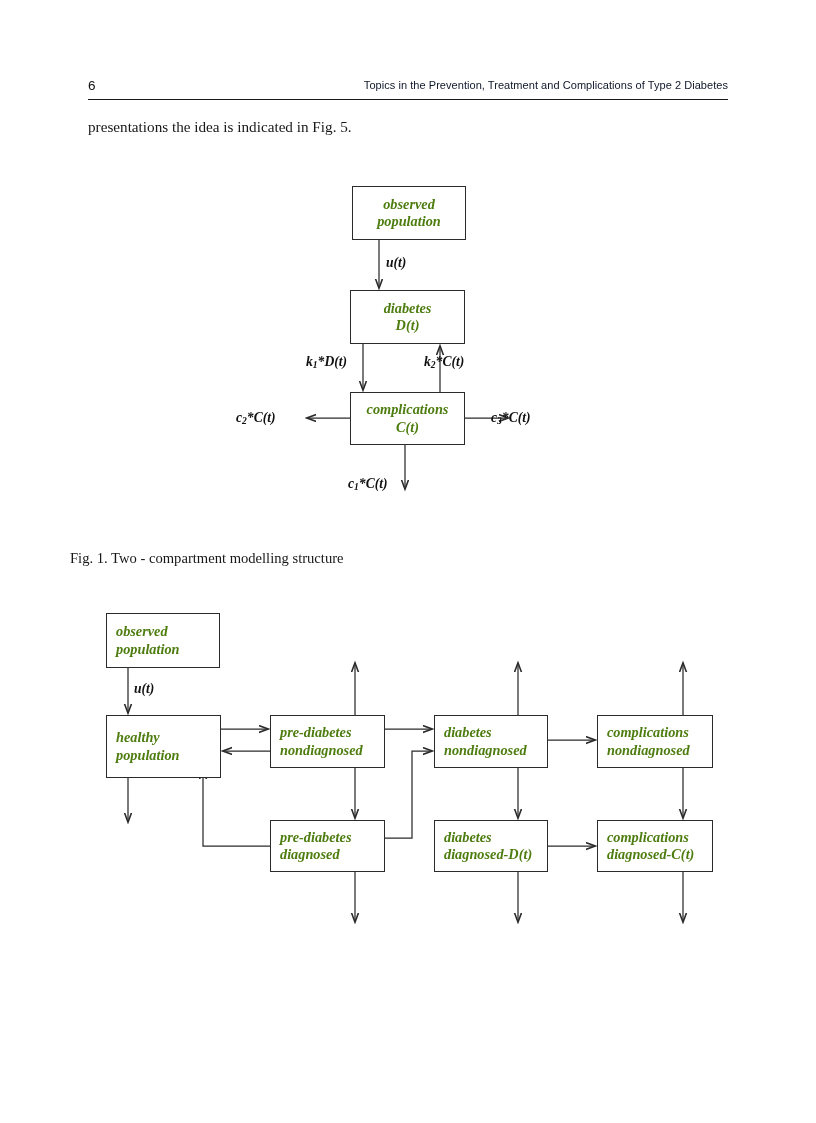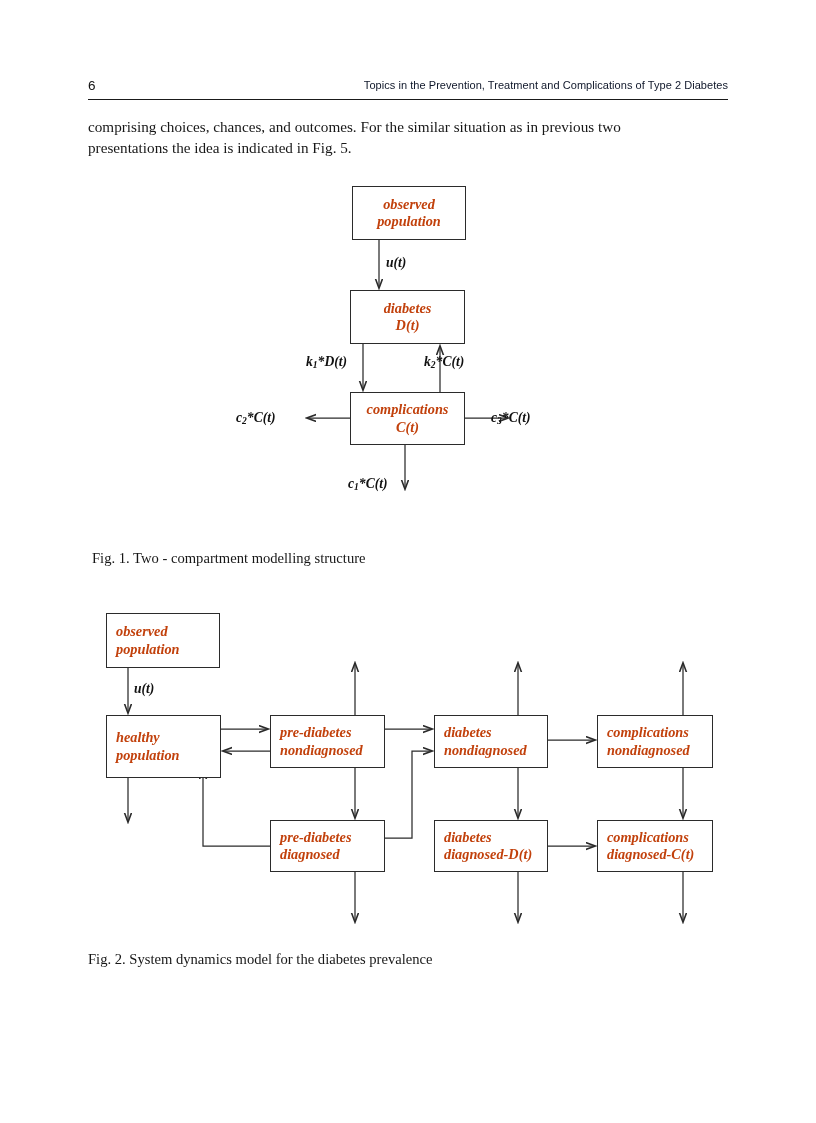--- a/index.html
+++ b/index.html
@@ -73,21 +73,21 @@
     text-align: left;
   }
 
   
   .caption {
     position: absolute;
     font-size: 14.6px;
     color: #171717;
     white-space: nowrap;
   }
-  #caption-fig1 { left: 92px; top: 550px; }
+  #caption-fig1 { left: 70px; top: 550px; }
   #caption-fig2 { left: 88px; top: 951px; }
 
   
   .figure {
     position: absolute;
   }
   .node {
     position: absolute;
     box-sizing: border-box;
     border: 1.3px solid #2b2b2b;
@@ -96,21 +96,21 @@
     flex-direction: column;
     justify-content: center;
     z-index: 3;
   }
   .node .line {
     font-style: italic;
     font-weight: bold;
     font-size: 14.3px;
     line-height: 17.5px;
     white-space: nowrap;
-    color: #c2410c;
+    color: #4d7c0f;
   }
   .node.center .line { text-align: center; }
   .node.leftal { padding-left: 9px; }
   .node.centered { align-items: center; }
 
   .edge-label {
     position: absolute;
     font-style: italic;
     font-weight: bold;
     font-size: 13.6px;
@@ -143,21 +143,20 @@
 
 <div class="page">
 
   <div class="header">
     <div class="header-pageno">6</div>
     <div class="header-title">Topics in the Prevention, Treatment and Complications of Type 2 Diabetes</div>
   </div>
   <div class="header-rule"></div>
 
   <div class="bodytext">
-    <div>comprising choices, chances, and outcomes. For the similar situation as in previous two</div>
     <div class="lastline">presentations the idea is indicated in Fig. 5.</div>
   </div>
 
   <div class="figure" id="figure1" style="left:0px; top:0px; width:816px; height:540px;">
 
     <svg class="wires" width="816" height="540">
       <defs>
         <marker id="ah1" markerWidth="9" markerHeight="9" refX="7.4" refY="3.1" orient="auto" markerUnits="strokeWidth">
           <path d="M0,0.3 L7.6,3.1 L0,5.9" fill="none" stroke="#2b2b2b" stroke-width="1.15"></path>
         </marker>
@@ -288,15 +287,14 @@
     </div>
 
     <div class="node leftal" style="left:597px; top:820px; width:116px; height:52px;">
       <div class="line">complications</div>
       <div class="line">diagnosed-C(t)</div>
     </div>
 
     <div class="edge-label" style="left:134px; top:681px;">u(t)</div>
   </div>
 
-  <div class="caption" id="caption-fig2">Fig. 2. System dynamics model for the diabetes prevalence</div>
 
 </div>
 
 </body></html>

